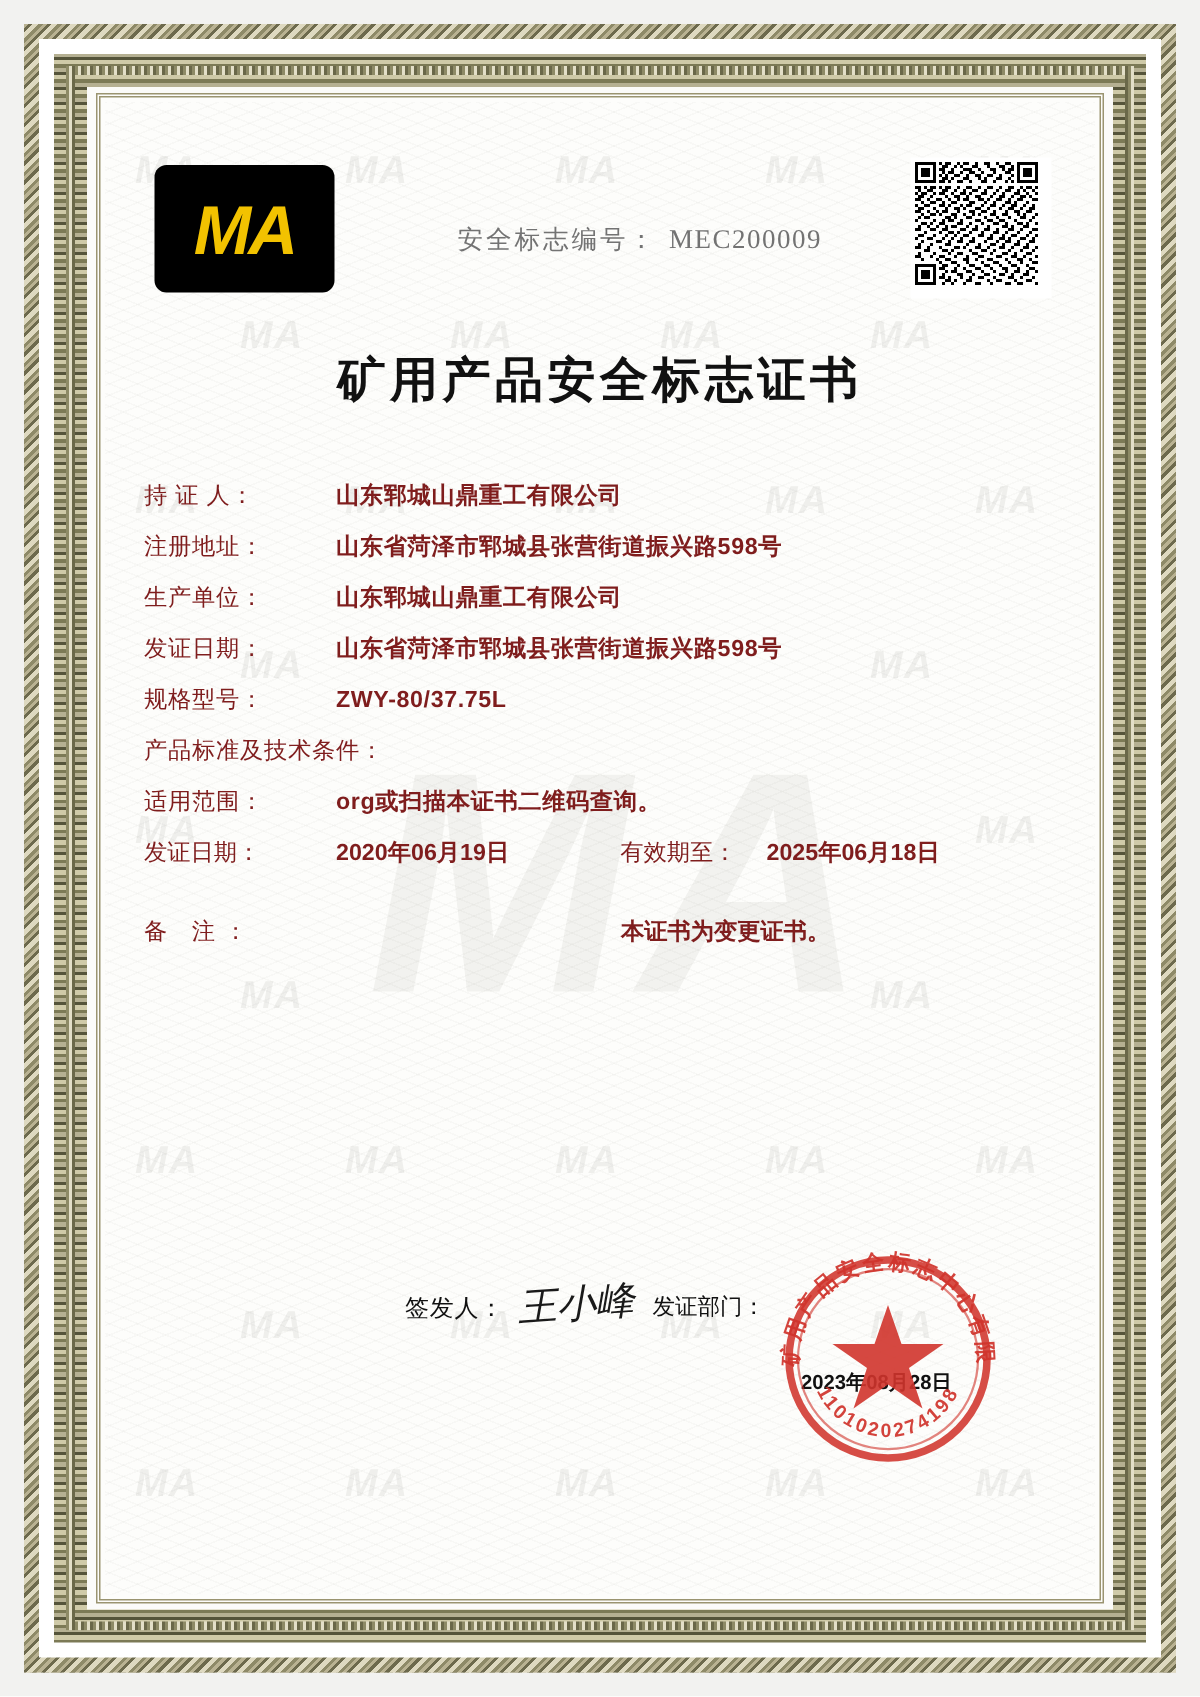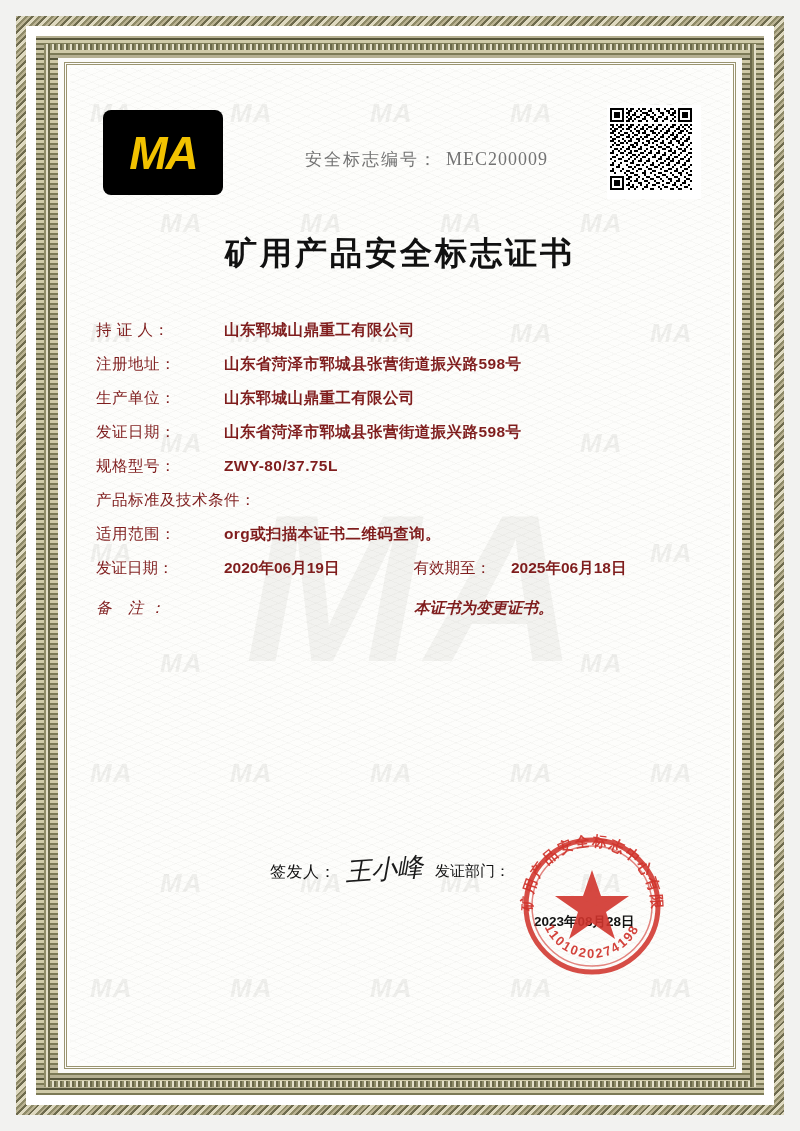--- a/index.html
+++ b/index.html
@@ -205,24 +205,23 @@
     align-items: baseline;
     height: 36px;
   }
   .row-date .d1label { width: 128px; flex: none; }
   .row-date .d1val { font-weight: bold; }
   .row-date .d2label { margin-left: 74px; }
   .row-date .d2val { font-weight: bold; margin-left: 20px; }
 
   .row-note {
     display: flex;
-    align-items: flex-start;
+    align-items: flex-end;
     height: 34px;
     margin-top: 4px;
-    font-style: italic;
   }
   .row-note .nlabel { width: 128px; flex: none; letter-spacing: 6px; }
   .row-note .nval { font-weight: bold; margin-left: 190px; }
 
   
   .para {
     position: absolute;
     left: 98px;
     top: 718px;
     width: 604px;

